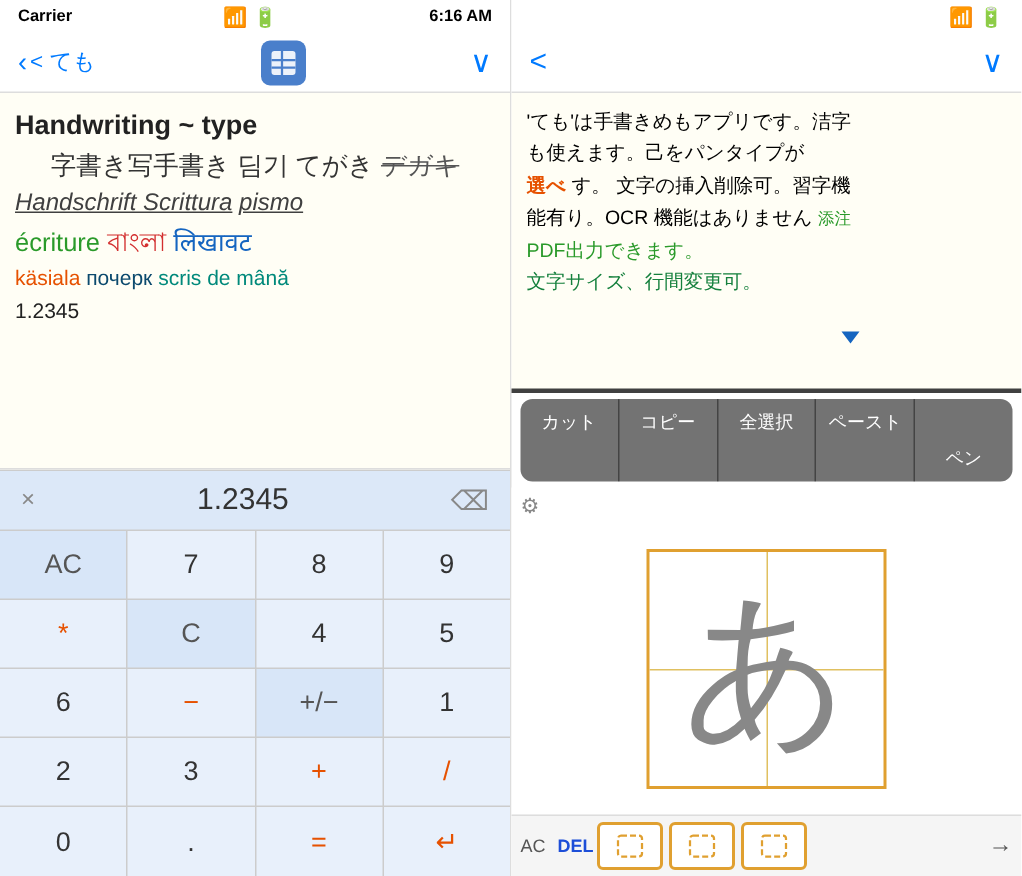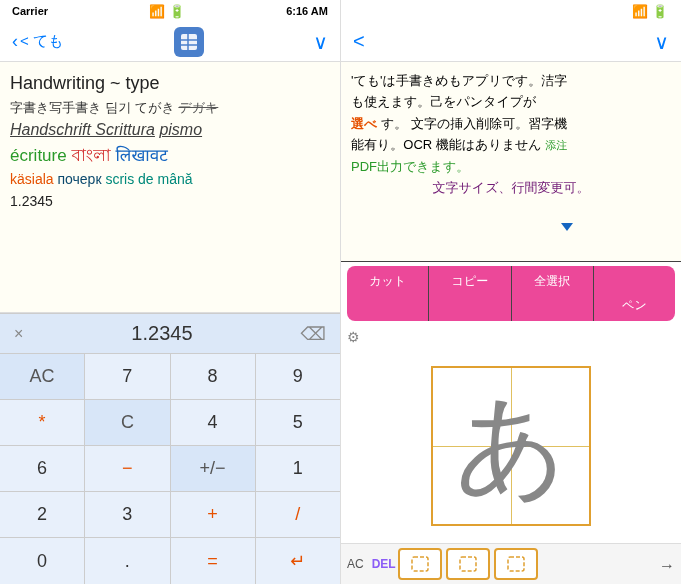--- a/index.html
+++ b/index.html
@@ -72,22 +72,22 @@
       padding: 8px 10px;
       border-bottom: 1px solid #ddd;
       overflow: hidden;
       position: relative;
     }
 
     .writing-lines {
       line-height: 1.55;
     }
 
-    .line1 { font-size: 18px; font-weight: 400; color: #222; }
-    .line2 { font-size: 13px; color: #333; }
+    .line1 { font-size: 18px; font-weight: 700; color: #222; }
+    .line2 { font-size: 17px; color: #333; text-align: center; }
     .line3 { font-size: 16px; color: #404040; font-style: italic; }
     .line4 { font-size: 17px; }
     .green { color: #2a9a2a; }
     .red { color: #d32f2f; }
     .blue { color: #1565c0; }
     .orange { color: #e65100; }
     .purple { color: #0c4a6e; }
     .teal { color: #00897b; }
     .line5 { font-size: 14px; color: #222; }
     .line6 { font-size: 14px; color: #222; }
@@ -171,28 +171,28 @@
       background: #fff;
       border-bottom: 1px solid #ddd;
       height: 40px;
     }
 
     .right-writing-area {
       background: #fffef5;
       padding: 8px 10px;
       height: 200px;
       overflow: hidden;
-      border-bottom: 1px solid #404040;
+      border-bottom: 3px solid #404040;
       position: relative;
     }
 
     
     .context-menu {
       display: flex;
-      background: #ec4899;
+      background: #737373;
       border-radius: 8px;
       overflow: hidden;
       margin: 4px 6px;
     }
 
     .context-menu-item {
       flex: 1;
       color: #fff;
       font-size: 12px;
       padding: 7px 4px;
@@ -305,21 +305,21 @@
     }
 
     .hw-bottom-arrow {
       margin-left: auto;
       font-size: 16px;
       color: #555;
     }
 
     .del-label {
       font-size: 12px;
-      color: #8b5cf6;
+      color: #1d4ed8;
       font-weight: 600;
     }
   </style>
 </head>
 <body>
 
 <div class="left-panel">
 
   <div class="status-bar">
     <span>Carrier</span>
@@ -431,30 +431,31 @@
       <div>
         <span class="orange" style="font-weight:600;">選べ</span>
         <span>す。</span>
         <span>文字の挿入削除可。習字機</span>
       </div>
       <div>
         <span>能有り。OCR 機能はありません</span>
         <span style="color:#2a9a2a;font-size:11px;">添注</span>
       </div>
       <div style="color:#2a9a2a;">PDF出力できます。</div>
-      <div style="color:#701a75;text-align:center;">文字サイズ、行間変更可。</div>
+      <div style="color:#15803d;">文字サイズ、行間変更可。</div>
     </div>
 
     <div style="position:absolute;bottom:30px;left:220px;width:0;height:0;border-left:6px solid transparent;border-right:6px solid transparent;border-top:8px solid #1565c0;"></div>
   </div>
 
   <div class="context-menu">
     <div class="context-menu-item">カット</div>
     <div class="context-menu-item">コピー</div>
     <div class="context-menu-item">全選択</div>
+    <div class="context-menu-item">ペースト</div>
     <div class="context-menu-item">ペン</div>
   </div>
 
   <div class="hw-input-area">
     <div class="hw-toolbar">
       <span class="hw-gear">⚙</span>
     </div>
     <div class="hw-canvas-area">
       <div class="hw-grid">
         <span class="hw-char">あ</span>

